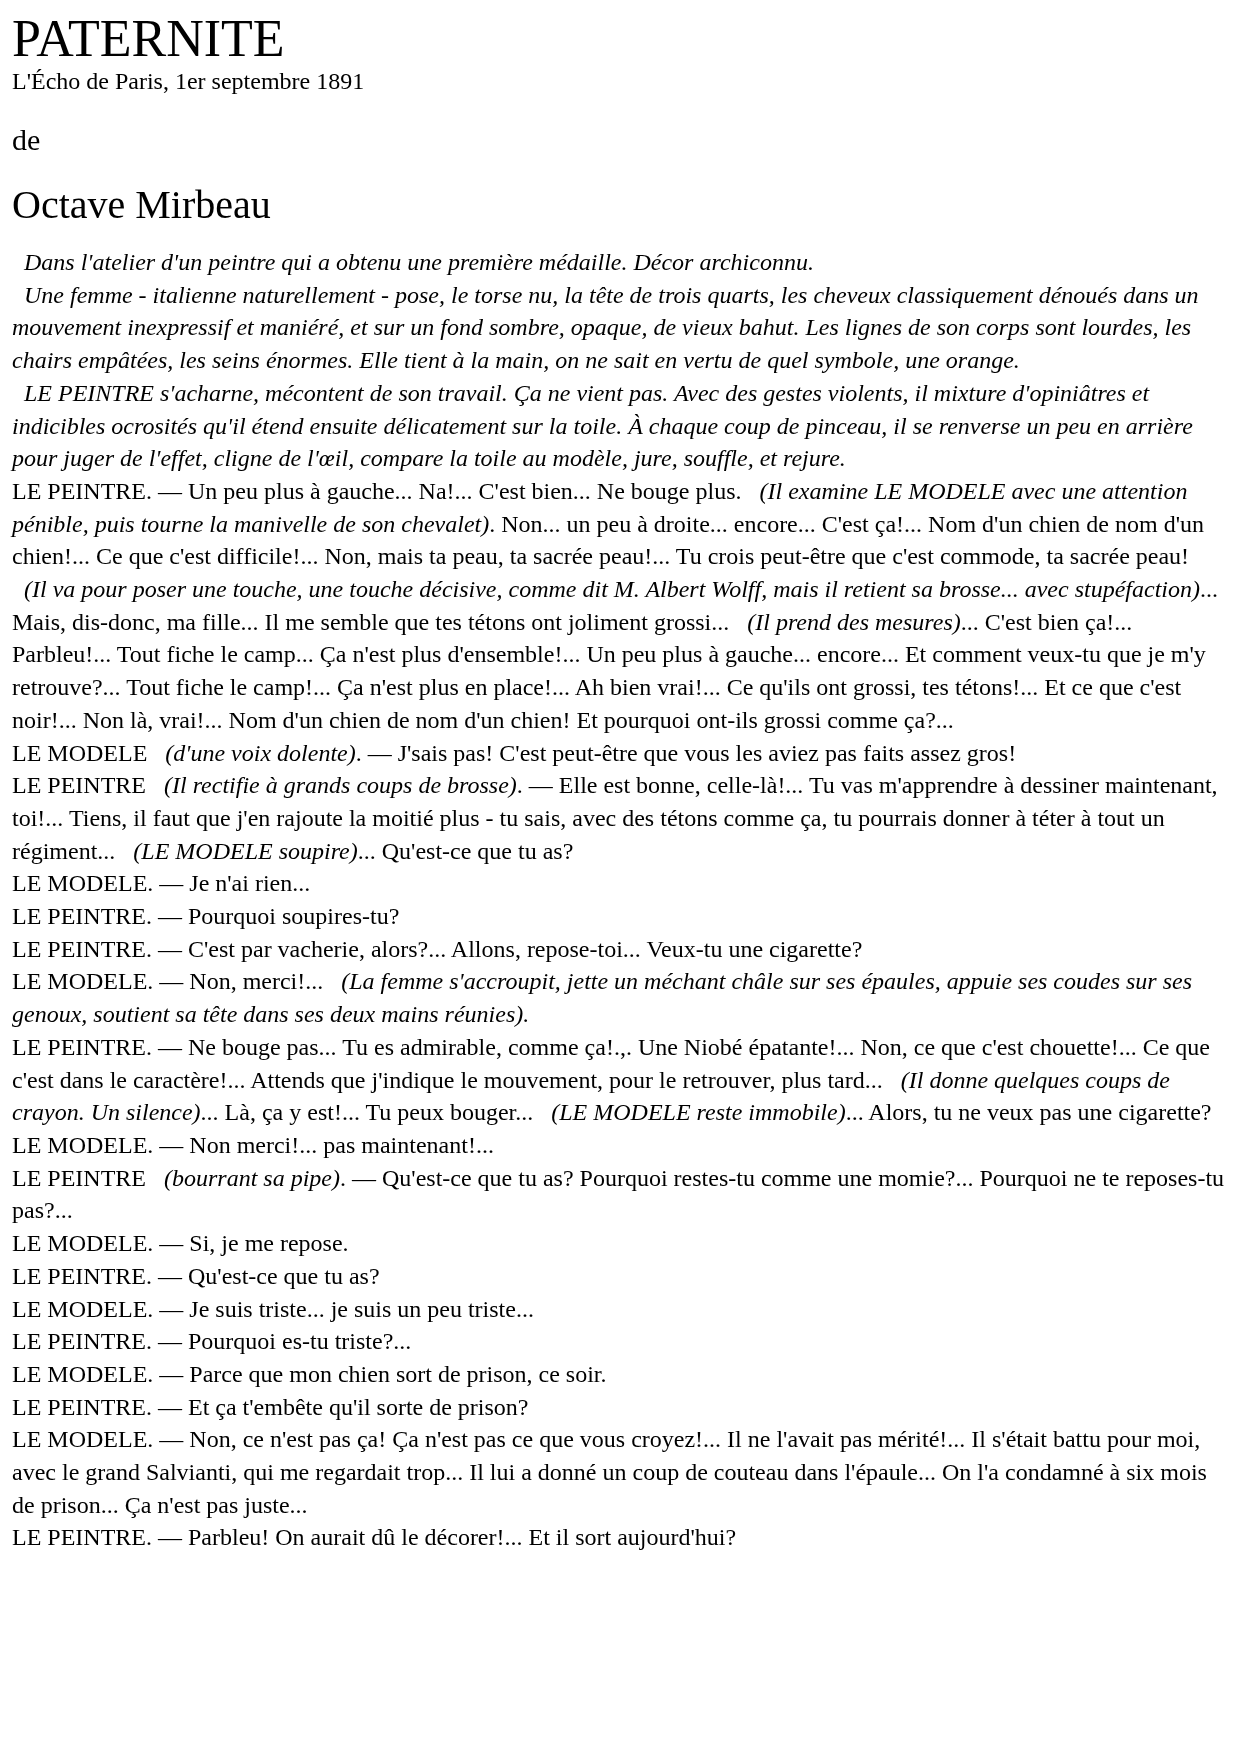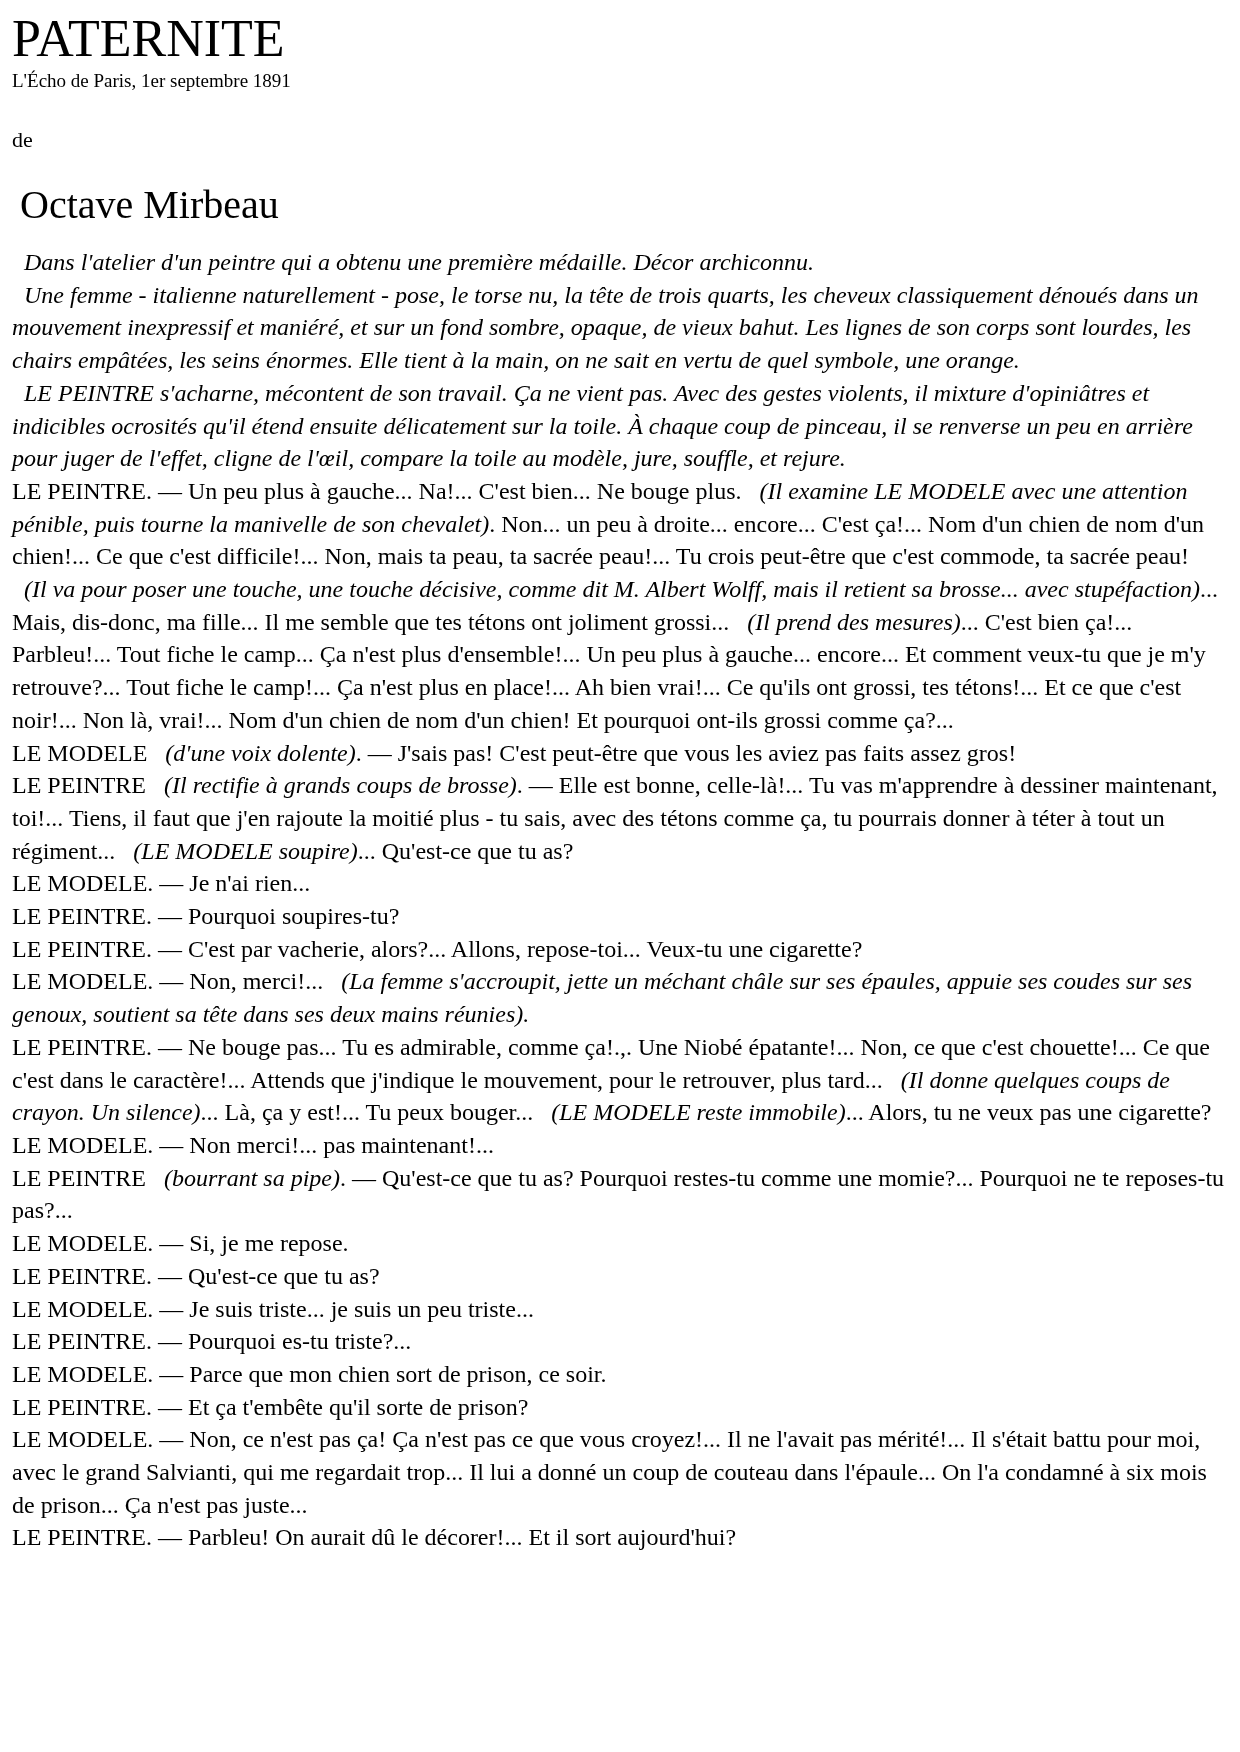--- a/index.html
+++ b/index.html
@@ -12,33 +12,33 @@
   }
   .page { padding: 0 13px 0 12px; }
   .title {
     font-size: 52px;
     line-height: 1;
     margin: 0;
     padding-top: 13px;
     font-weight: normal;
   }
   .source {
-    font-size: 19px;
+    font-size: 24px;
     line-height: 28px;
     margin: 2px 0 0 0;
   }
   .de {
-    font-size: 22px;
+    font-size: 30px;
     line-height: 28px;
     margin: 31px 0 0 0;
   }
   .author {
     font-size: 40px;
     line-height: 44px;
-    margin: 29px 0 0 8px;
+    margin: 29px 0 0 0;
     font-weight: normal;
   }
   .body {
     margin-top: 19px;
     font-size: 24px;
     line-height: 32.7px;
   }
   .body p { margin: 0; }
   .it { font-style: italic; margin-left: 12px; }
 </style>

